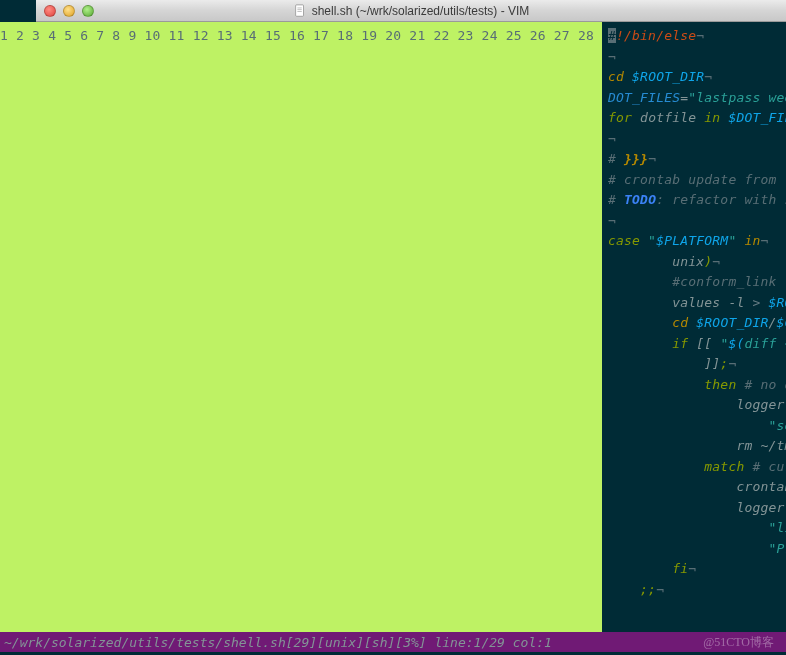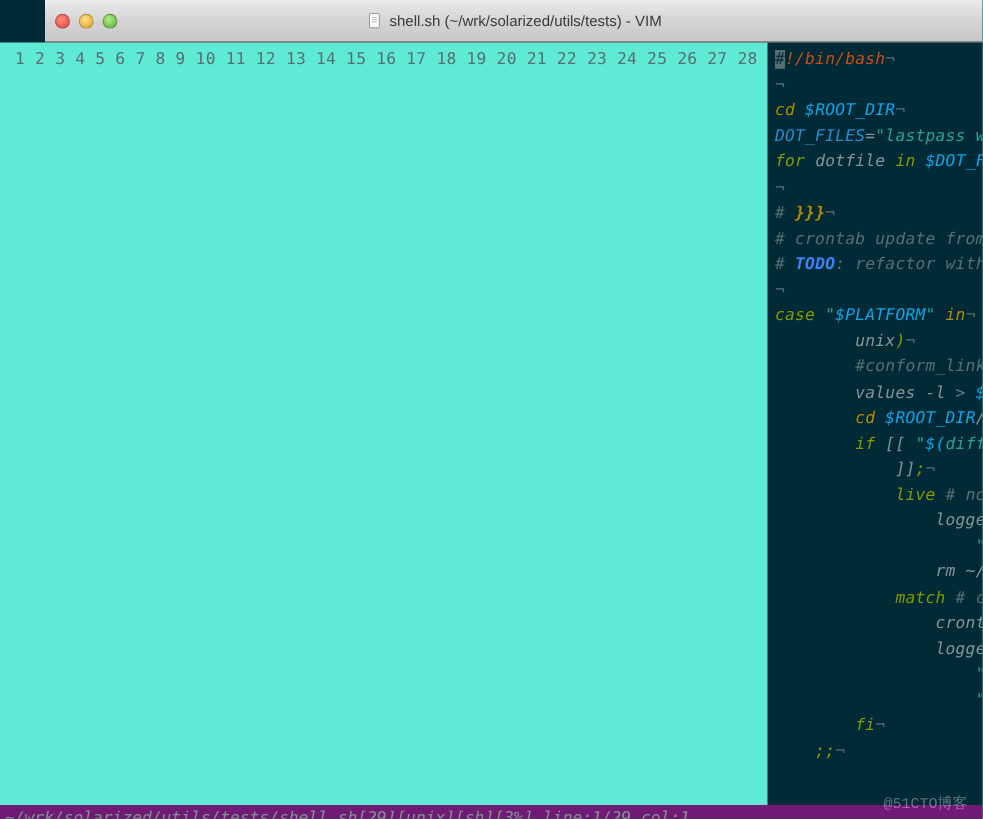--- a/index.html
+++ b/index.html
@@ -5,21 +5,21 @@
 * { margin: 0; padding: 0; box-sizing: border-box; }
 body {
   font-family: Menlo, Monaco, Consolas, monospace;
   font-size: 13px;
   background: #002b36;
   width: 786px;
   height: 655px;
   overflow: hidden;
 }
 .titlebar {
-  height: 34px;
+  height: 22px;
   background: linear-gradient(to bottom, #ebebeb 0%, #d5d5d5 50%, #c8c8c8 100%);
   border-bottom: 1px solid #9a9a9a;
   display: flex;
   align-items: center;
   padding: 0 8px;
   position: relative;
   margin-left: 36px;
 }
 .traffic-lights { display: flex; gap: 7px; align-items: center; }
 .tl { width: 12px; height: 12px; border-radius: 50%; border: 0.5px solid rgba(0,0,0,0.2); }
@@ -33,24 +33,24 @@
 }
 .title-icon { width: 14px; height: 14px; display: inline-block; }
 .editor {
   display: flex;
   height: 610px;
   background: #002b36;
   line-height: 20.5px;
   letter-spacing: 0.2px;
 }
 .gutter {
-  background: #5eead4;
+  background: #bef264;
   color: #586e75;
   text-align: right;
-  padding: 4px 8px 4px 12px;
+  padding: 4px 8px 4px 0;
   user-select: none;
   min-width: 32px;
 }
 .code {
   padding: 4px 0 4px 6px;
   color: #839496;
   white-space: pre;
   overflow: hidden;
   flex: 1;
   font-style: italic;
@@ -73,21 +73,21 @@
   padding: 2px 4px;
   font-style: italic;
   height: 20px;
   display: flex;
   align-items: center;
 }
 .watermark {
   position: absolute;
   right: 12px;
   bottom: 4px;
-  font-family: Liberation Mono, monospace;
+  font-family: Liberation Serif, serif;
   font-size: 12px;
   color: rgba(255,255,255,0.35);
   font-style: normal;
 }
 </style>
 </head>
 <body>
 
 <div class="titlebar">
   <div class="traffic-lights">
@@ -132,38 +132,38 @@
 20
 21
 22
 23
 24
 25
 26
 27
 28
   </div>
-  <div class="code"><span class="cursor">#</span><span class="c-preproc">!/bin/bash</span><span class="eol">¬</span>
+  <div class="code"><span class="cursor">#</span><span class="c-preproc">!/bin/else</span><span class="eol">¬</span>
 <span class="eol">¬</span>
 <span class="c-builtin">cd </span><span class="c-red">$ROOT_DIR</span><span class="eol">¬</span>
 <span class="c-var">DOT_FILES</span><span>=</span><span class="c-str">"lastpass weechat ssh Xauthority"</span>
 <span class="c-kw">for</span><span> dotfile </span><span class="c-kw">in </span><span class="c-red">$DOT_FILES</span>
 <span class="eol">¬</span>
 <span class="c-comment"># </span><span class="c-fold">}}}</span><span class="eol">¬</span>
 <span class="c-comment"># crontab update from file </span>
 <span class="c-comment"># </span><span class="c-todo">TODO</span><span class="c-comment">: refactor with suffix variables (or common cron values)</span>
 <span class="eol">¬</span>
 <span class="c-kw">case</span><span class="c-str"> "</span><span class="c-red">$PLATFORM</span><span class="c-str">" </span><span class="c-builtin">in</span><span class="eol">¬</span>
 <span>        unix</span><span class="c-kw">)</span><span class="eol">¬</span>
 <span class="c-comment">        #conform_link "$CONF_DIR/shell/zshenv" ".zshenv"</span>
 <span>        values -l </span><span class="c-op">&gt;</span><span> </span><span class="c-red">$ROOT_DIR</span>
 <span>        </span><span class="c-builtin">cd </span><span class="c-red">$ROOT_DIR</span><span>/</span><span class="c-red">$CONF_DIR</span>
 <span>        </span><span class="c-kw">if</span><span> [[ </span><span class="c-str">"</span><span class="c-red">$(</span><span class="c-str">diff ~/tmp/crontab-conflict-arch crontab-current-arch</span>
 <span>            ]]</span><span class="c-kw">;</span><span class="eol">¬</span>
-<span>            </span><span class="c-kw">live</span><span class="c-comment"> # no difference with current backup</span>
+<span>            </span><span class="c-kw">then</span><span class="c-comment"> # no difference with current backup</span>
 <span>                logger </span>
 <span>                    </span><span class="c-str">"settings; no restore required"</span>
 <span>                rm ~/tmp/crontab-conflict-arch</span>
 <span>            </span><span class="c-kw">match</span><span class="c-comment"> # current crontab settings in file do not match live settings</span>
 <span>                crontab </span>
 <span>                logger </span>
 <span>                    </span><span class="c-str">"live settings; stored settings restored. "</span>
 <span>                    </span><span class="c-str">"Previous settings recorded in ~/tmp/crontab-conflict-arch."</span>
 <span>        </span><span class="c-kw">fi</span><span class="eol">¬</span>
 <span>    </span><span class="c-kw">;;</span><span class="eol">¬</span></div>

